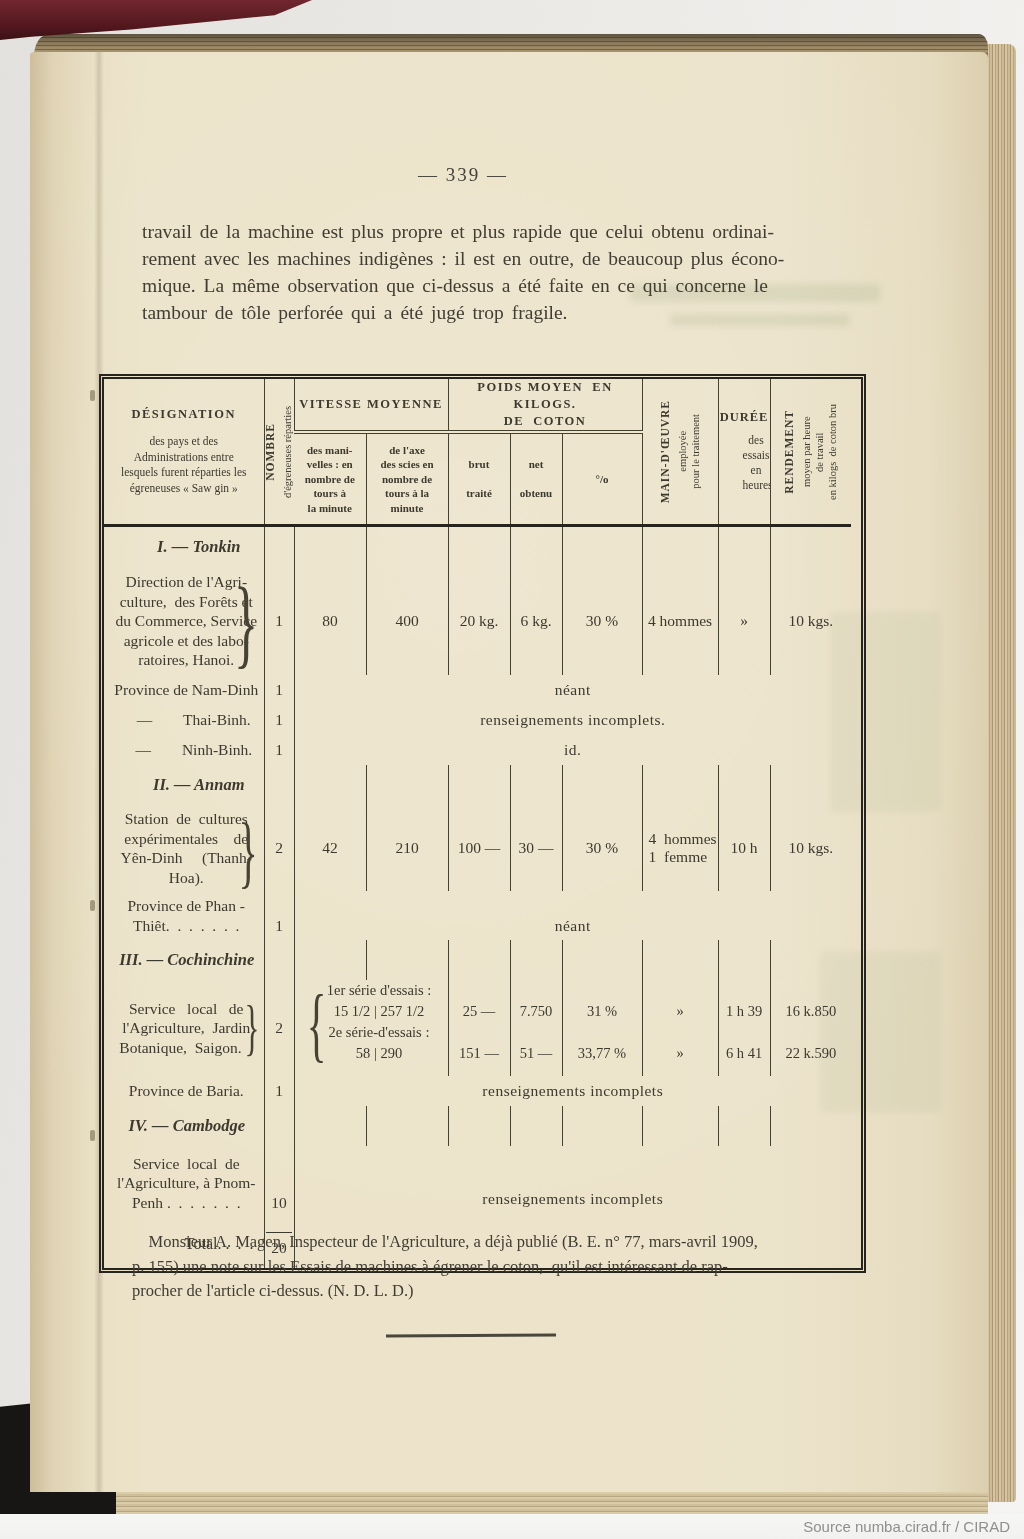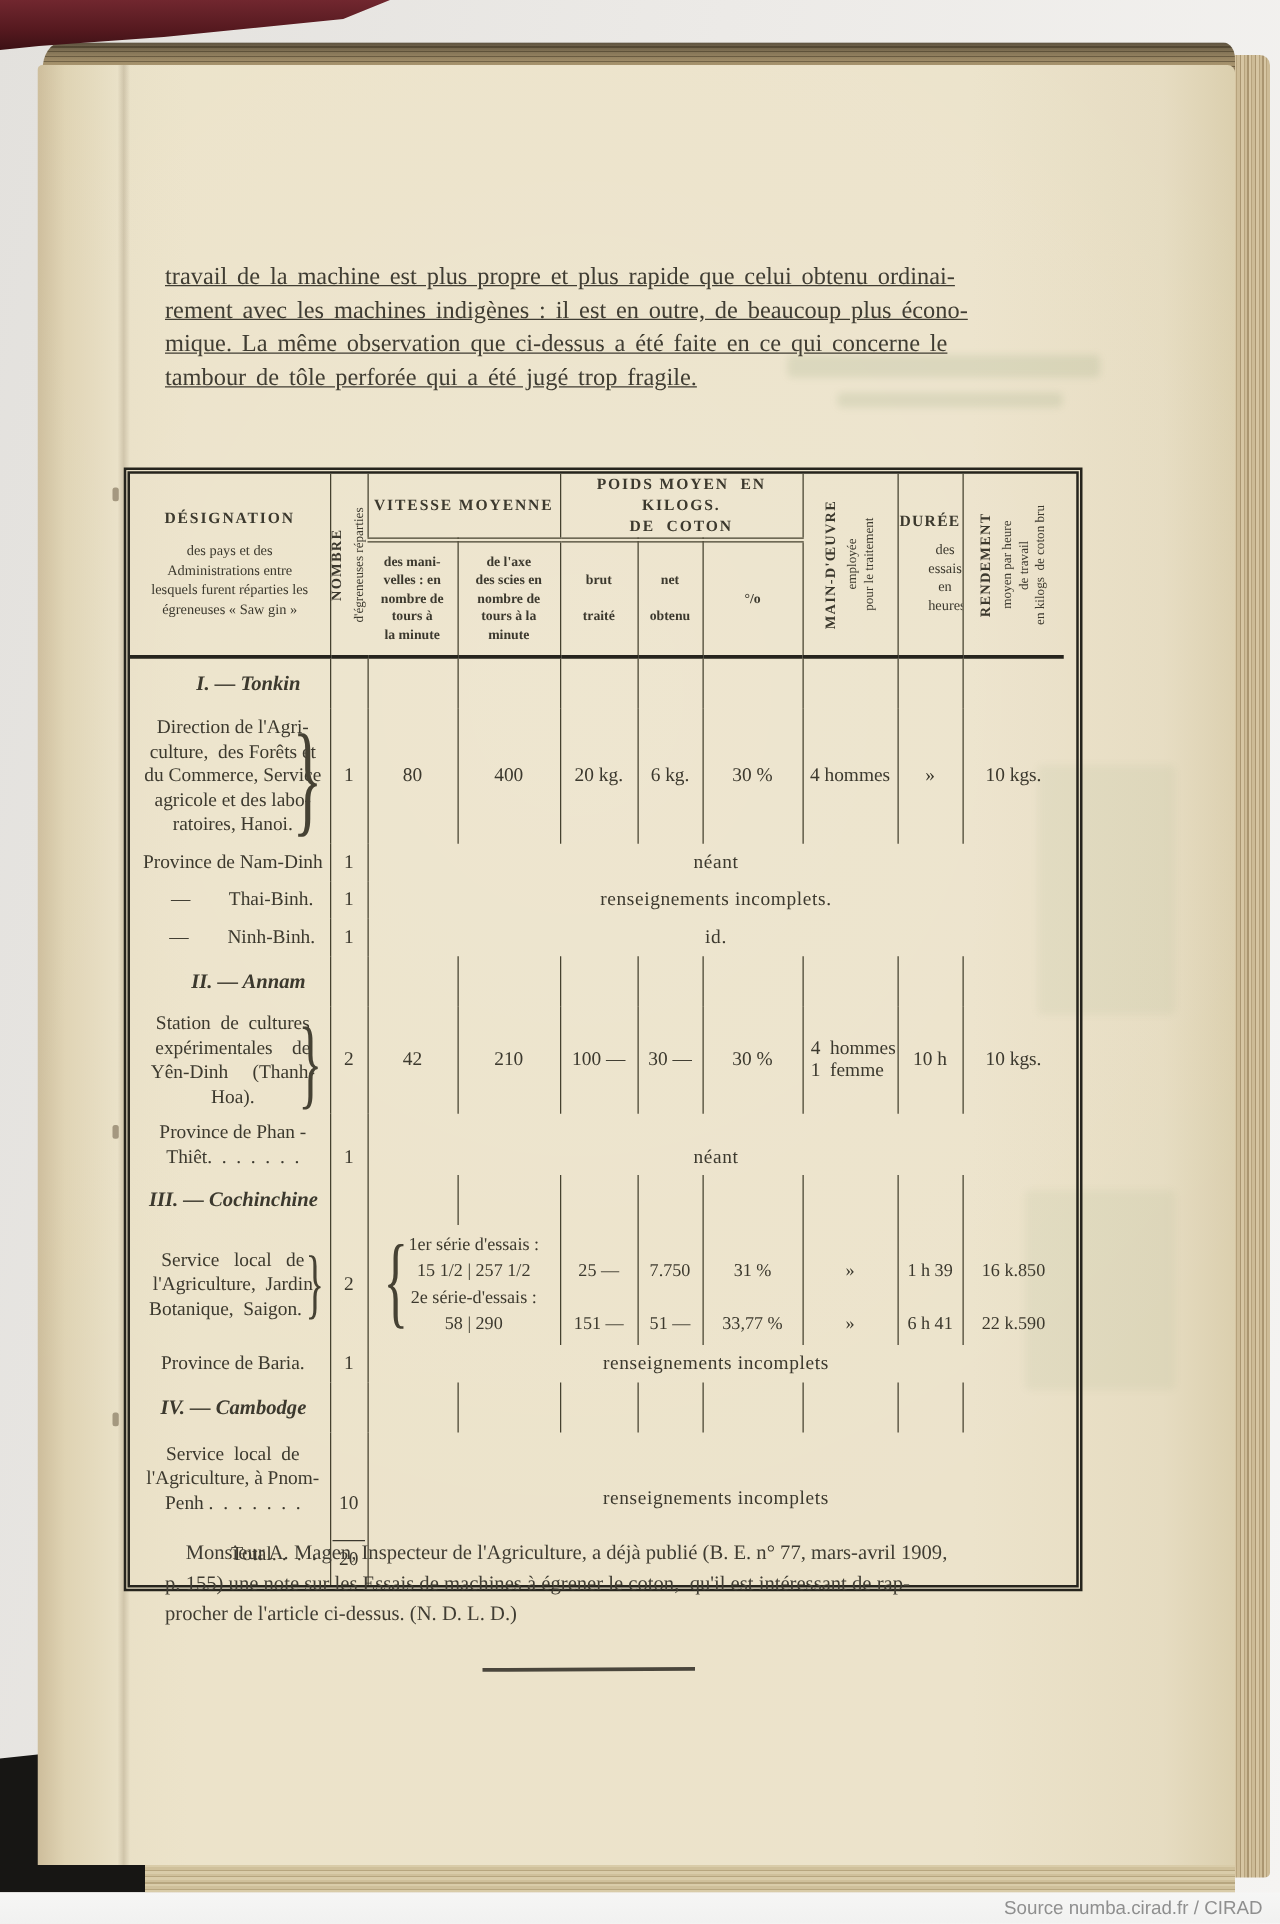--- a/index.html
+++ b/index.html
@@ -32,21 +32,21 @@
     color:#3d3a30;}
   .crease{position:absolute;left:64px;top:0;width:10px;height:100%;
     background:linear-gradient(90deg,rgba(90,70,40,0) 0,rgba(90,70,40,.18) 50%,rgba(90,70,40,0) 100%);}
   .stitch{position:absolute;left:60px;width:5px;height:11px;border-radius:2px;background:#6b5d45;opacity:.55;}
   .bleed{position:absolute;background:rgba(110,140,95,.14);filter:blur(3px);border-radius:4px;}
 
   .pnum{position:absolute;left:0;top:112px;width:866px;text-align:center;
     font-size:19px;letter-spacing:2px;color:#45423a;}
   .bodytext{position:absolute;left:102px;top:156px;width:798px;
     font-size:19.5px;line-height:27px;word-spacing:3px;color:#403d33;}
-  .bodytext p{margin:0;white-space:pre-wrap;text-decoration:underline;}
+  .bodytext p{margin:10px;white-space:pre-wrap;}
 
   
   .paper-table{position:absolute;left:69px;top:322px;width:757px;
     border:5px double #26241d;background:rgba(255,255,255,0.0);}
   table.pt{table-layout:fixed;width:747px;border-collapse:collapse;color:#3c392e;}
   .pt th,.pt td{border-left:1.2px solid #45412f;padding:0;margin:0;overflow:hidden;}
   .pt th:first-child,.pt td:first-child{border-left:none;}
   .pt thead th{border-bottom:3px solid #26241d;vertical-align:middle;font-weight:700;}
   th.grp{border-bottom:4px double #45412f !important;font-size:12.5px;letter-spacing:1.5px;height:50px;}
   th.des-h{height:144px;}
@@ -74,21 +74,21 @@
   tr.r-pnom td{height:62px;}
   tr.r-pnom td.num{vertical-align:bottom;padding-bottom:8px;}
   tr.r-pnom td.span-cell{vertical-align:bottom;padding-bottom:12px;}
   tr.r-total td{height:44px;}
   td.num{font-size:13px;}
   td.span-cell{letter-spacing:.5px;font-size:15.5px;}
   .brace{position:absolute;font-weight:400;color:#464234;transform:scaleX(.5);line-height:1;}
   .b-hanoi{font-size:100px;right:-6px;top:6px;}
   .b-yendinh{font-size:80px;right:-4px;top:6px;}
   .b-saigon{font-size:62px;right:-3px;top:16px;}
-  .cell-lines{display:flex;flex-direction:column;justify-content:center;height:100%;}
+  .cell-lines{display:flex;flex-direction:column;height:100%;}
   .cell-lines .l{height:21px;line-height:21px;font-size:14.5px;}
   .series-cell{text-align:left;position:relative;}
   .series-cell .cell-lines{padding-left:16px;}
   .b-series{font-size:82px;left:2px;top:4px;}
   td.des.total-lbl{vertical-align:middle;text-align:right;padding-right:10px;font-size:16px;white-space:pre-wrap;}
   .tot-val{display:inline-block;border-top:1.5px solid #3c392e;padding-top:6px;min-width:26px;}
 
   .footnote{position:absolute;left:102px;top:1178px;width:800px;
     font-size:16.5px;line-height:24.5px;white-space:pre-wrap;color:#403d33;}
   .end-rule{position:absolute;left:356px;top:1282px;width:170px;height:2.5px;
@@ -111,20 +111,21 @@
   <div class="page">
     <div class="crease"></div>
     <div class="stitch" style="top:338px"></div>
     <div class="stitch" style="top:848px"></div>
     <div class="stitch" style="top:1078px"></div>
     <div class="bleed" style="left:600px;top:232px;width:250px;height:18px"></div>
     <div class="bleed" style="left:640px;top:262px;width:180px;height:12px"></div>
     <div class="bleed" style="left:800px;top:560px;width:110px;height:200px;opacity:.5"></div>
     <div class="bleed" style="left:790px;top:900px;width:120px;height:160px;opacity:.5"></div>
 
+    <div class="pnum">— 339 —</div>
 
     <div class="bodytext">
       <p>travail de la machine est plus propre et plus rapide que celui obtenu ordinai-
 rement avec les machines indigènes : il est en outre, de beaucoup plus écono-
 mique. La même observation que ci-dessus a été faite en ce qui concerne le
 tambour de tôle perforée qui a été jugé trop fragile.</p>
     </div>
 
     <div class="paper-table">
       <table class="pt">

